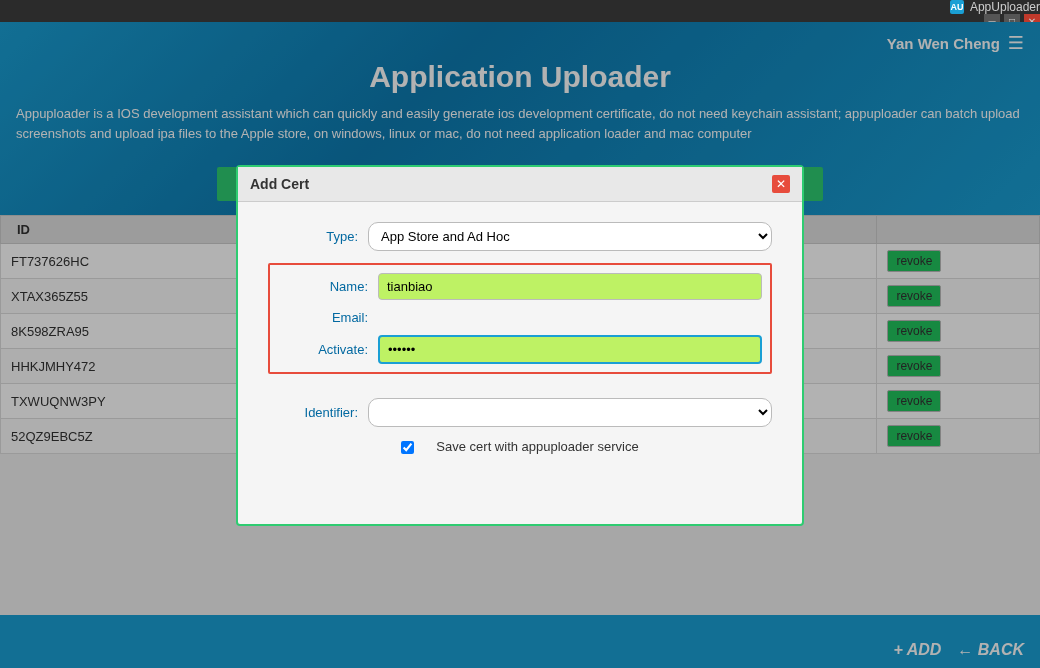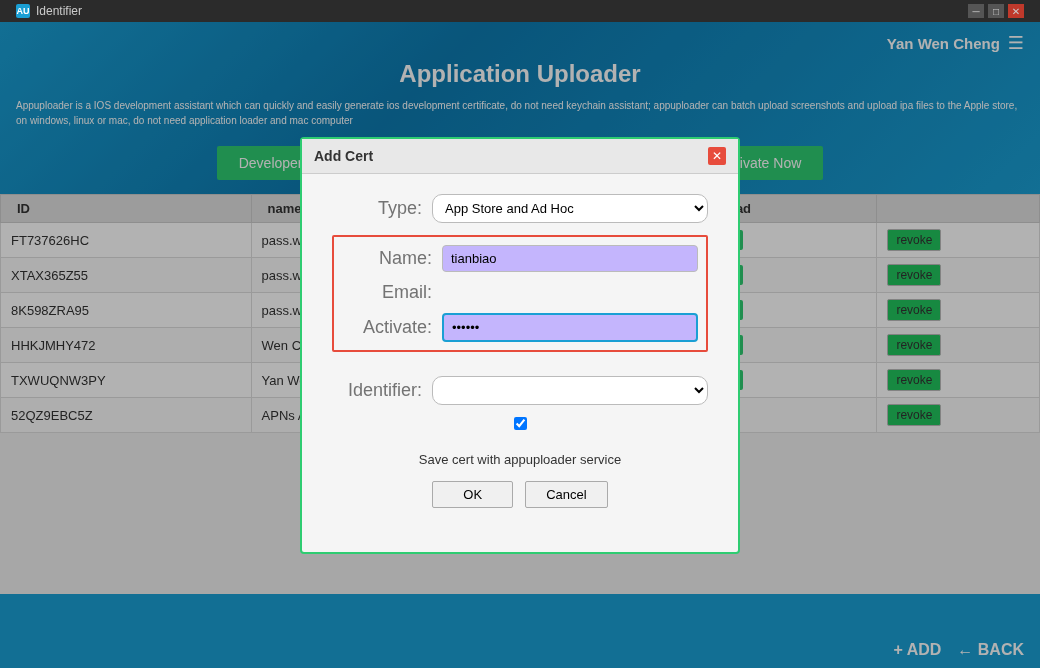--- a/index.html
+++ b/index.html
@@ -10,24 +10,25 @@
       background: #1a9fd4;
       overflow: hidden;
       position: relative;
     }
 
     
     .title-bar {
       background: #2b2b2b;
       height: 22px;
       display: flex;
-      align-items: center;
+      align-items: flex-end;
       justify-content: space-between;
-      padding: 0 16px;
+      padding: 0 0;
       position: relative;
+      flex-direction: column;
     }
     .title-bar-left {
       display: flex;
       align-items: center;
       gap: 6px;
     }
     .app-icon {
       width: 14px;
       height: 14px;
       background: #1a9fd4;
@@ -84,31 +85,31 @@
     .hamburger-icon {
       color: white;
       font-size: 18px;
       cursor: pointer;
     }
 
     
     .app-title {
       text-align: center;
       color: white;
-      font-size: 24px;
+      font-size: 30px;
       font-weight: bold;
       margin-bottom: 10px;
     }
 
     
     .app-desc {
       color: white;
-      font-size: 10px;
+      font-size: 13px;
       line-height: 1.5;
-      margin-bottom: 18px;
+      margin-bottom: 24px;
     }
 
     
     .nav-buttons {
       display: flex;
       justify-content: center;
       gap: 12px;
     }
     .nav-btn {
       background: #2ecc71;
@@ -176,20 +177,21 @@
       bottom: 0;
       left: 0;
       right: 0;
       height: 36px;
       background: #1a9fd4;
       display: flex;
       align-items: center;
       justify-content: flex-end;
       padding: 0 16px;
       gap: 16px;
+      font-style: italic;
     }
     .bottom-btn {
       color: white;
       font-size: 16px;
       font-weight: bold;
       cursor: pointer;
       display: flex;
       align-items: center;
       gap: 4px;
     }
@@ -206,23 +208,23 @@
       align-items: center;
       justify-content: center;
       z-index: 100;
     }
 
     
     .modal {
       background: #f5f5f5;
       border: 2px solid #2ecc71;
       border-radius: 4px;
-      width: 440px;
+      width: 568px;
       position: relative;
-      padding-bottom: 24px;
+      padding-bottom: 36px;
     }
     .modal-header {
       background: #e8e8e8;
       padding: 8px 12px;
       display: flex;
       align-items: center;
       justify-content: space-between;
       border-bottom: 1px solid #ccc;
     }
     .modal-title {
@@ -249,32 +251,32 @@
     }
 
     .form-row {
       display: flex;
       align-items: center;
       margin-bottom: 12px;
     }
     .form-label {
       width: 90px;
       text-align: right;
-      font-size: 18px;
-      color: #737373;
+      font-size: 13px;
+      color: #0369a1;
       margin-right: 10px;
     }
     .form-input {
       flex: 1;
       padding: 5px 8px;
       font-size: 13px;
       border: 1px solid #bbb;
       border-radius: 4px;
       outline: none;
-      background: #c4b5fd;
+      background: #bef264;
     }
     .form-input.password-active {
       border: 2px solid #1a9fd4;
     }
     .form-select {
       flex: 1;
       padding: 5px 8px;
       font-size: 13px;
       border: 1px solid #bbb;
       border-radius: 10px;
@@ -284,27 +286,26 @@
     
     .red-border-group {
       border: 2px solid #e74c3c;
       padding: 8px;
       margin-bottom: 4px;
       border-radius: 2px;
     }
 
     .checkbox-row {
       display: flex;
-      align-items: center;
+      align-items: flex-end;
       justify-content: center;
       margin: 8px 0 14px;
       gap: 22px;
       font-size: 13px;
       color: #333;
-      flex-direction: column;
     }
 
     .modal-footer {
       display: flex;
       justify-content: center;
       gap: 12px;
     }
     .ok-btn {
       background: #f0f0f0;
       border: 1px solid #aaa;
@@ -323,21 +324,21 @@
     }
   </style>
 </head>
 <body>
 
 <div class="title-bar">
   <div class="title-bar-left">
     <div class="app-icon">
       <span>AU</span>
     </div>
-    <span class="title-bar-title">Identifier</span>
+    <span class="title-bar-title">AppUploader</span>
   </div>
   <div class="title-bar-controls">
     <button class="title-bar-btn">─</button>
     <button class="title-bar-btn">□</button>
     <button class="title-bar-btn close">✕</button>
   </div>
 </div>
 
 <div class="top-section">
   <div class="header-row">
@@ -444,24 +445,20 @@
         <select class="form-select">
           <option value=""></option>
         </select>
       </div>
 
       <div class="checkbox-row">
         <input type="checkbox" checked="" style="">
         <span>Save cert with appuploader service</span>
       </div>
 
-      <div class="modal-footer">
-        <button class="ok-btn">OK</button>
-        <button class="cancel-btn">Cancel</button>
-      </div>
 
     </div>
   </div>
 </div>
 
 <div class="bottom-bar">
   <span class="bottom-btn">+ ADD</span>
   <span class="bottom-btn">← BACK</span>
 </div>
 

